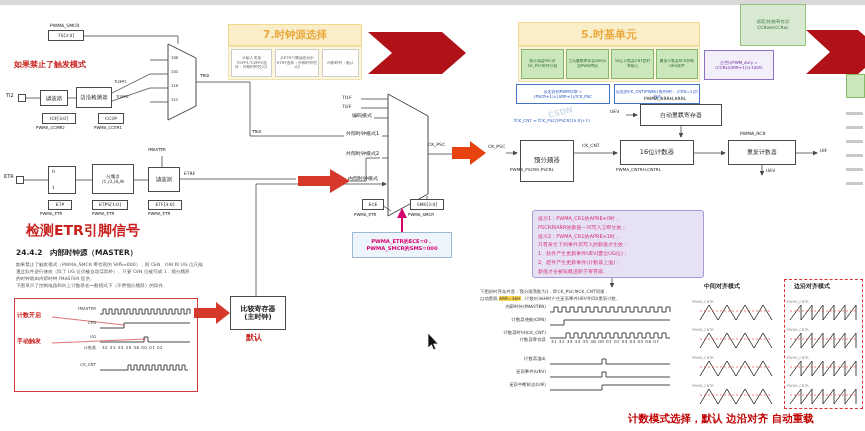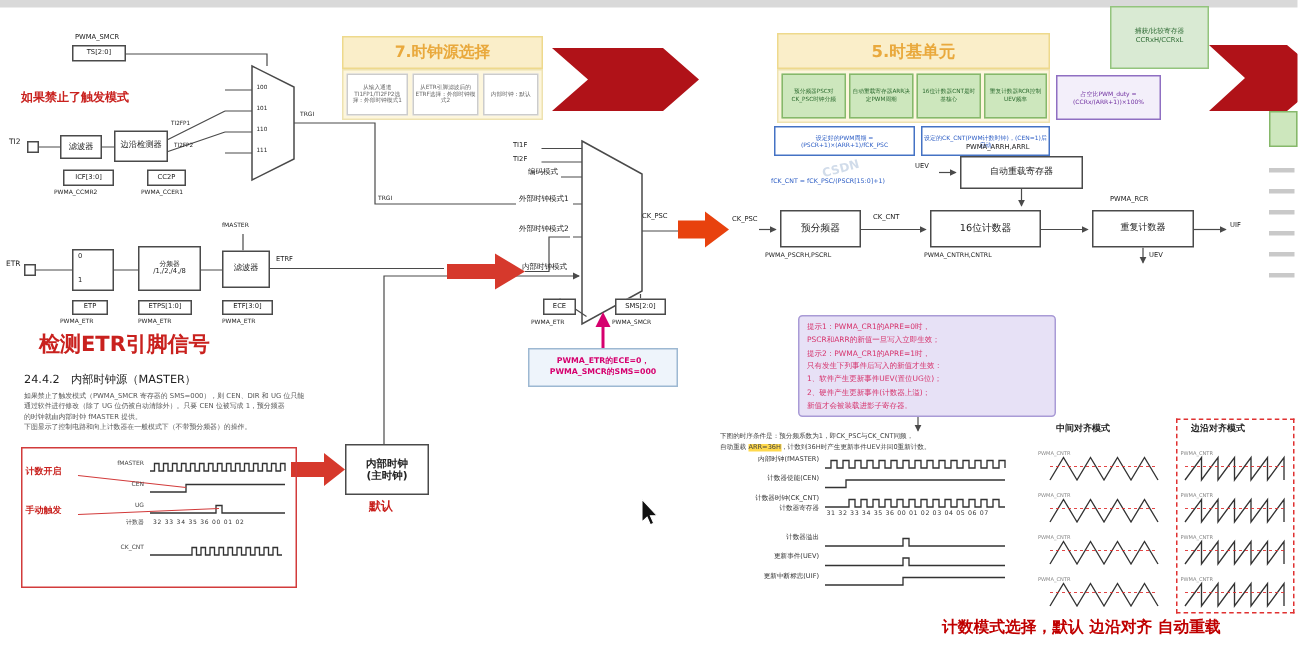--- a/index.html
+++ b/index.html
@@ -201,21 +201,21 @@
 <span class="lb" style="left:354px;top:213px;font-size:4px">PWMA_ETR</span>
 <div class="bx" style="left:410px;top:199px;width:34px;height:11px;font-size:4.5px">
     <span>SMS[2:0]</span>
   </div>
 <span class="lb" style="left:408px;top:213px;font-size:4px">PWMA_SMCR</span>
 <div class="note" style="left:352px;top:232px;width:100px;height:26px;background:#eef4fb;border:1px solid #9db8d2;font-size:5.2px;color:#d6006e;font-weight:700">
   <span>PWMA_ETR的ECE=0，</span>
   <span>PWMA_SMCR的SMS=000</span>
 </div>
 <div class="bx" style="left:230px;top:296px;width:56px;height:34px;font-size:7px;font-weight:700;border-width:1.2px">
-  <span>内部时钟</span>
+  <span>比较寄存器</span>
   <span>(主时钟)</span>
 </div>
 <span class="lb red" style="left:246px;top:333px;font-size:8px">默认</span>
 
 <div class="banner" style="left:518px;top:22px;width:182px;height:24px;font-size:11px">
     <span>5.时基单元</span>
   </div>
 <div class="subpanel" style="left:518px;top:46px;width:182px;height:36px"></div>
 <div class="note gcell" style="left:521px;top:49px;width:43px;height:30px;font-size:3.8px;white-space:normal">
     <span>预分频器PSC对CK_PSC时钟分频</span>
@@ -238,21 +238,21 @@
 </div>
 
 <div class="note" style="left:516px;top:84px;width:94px;height:20px;background:#fff;border:1px solid #4472c4;font-size:4px;color:#2b5cc4;white-space:normal">
     <span>设定好的PWM周期 = (PSCR+1)×(ARR+1)/fCK_PSC</span>
   </div>
 <div class="note" style="left:614px;top:84px;width:86px;height:20px;background:#fff;border:1px solid #4472c4;font-size:4px;color:#2b5cc4;white-space:normal">
     <span>设定的CK_CNT(PWM计数时钟)，(CEN=1)后启动</span>
   </div>
 
 <span class="lb" style="left:488px;top:144px;font-size:4.5px">CK_PSC</span>
-<div class="bx" style="left:520px;top:140px;width:54px;height:25px;font-size:6.5px">
+<div class="bx" style="left:520px;top:140px;width:54px;height:42px;font-size:6.5px">
     <span>预分频器</span>
   </div>
 <span class="lb" style="left:510px;top:168px;font-size:4.2px">PWMA_PSCRH,PSCRL</span>
 <span class="lb" style="left:582px;top:143px;font-size:4.5px">CK_CNT</span>
 <div class="bx" style="left:620px;top:140px;width:74px;height:25px;font-size:6.5px">
     <span>16位计数器</span>
   </div>
 <span class="lb" style="left:616px;top:168px;font-size:4.2px">PWMA_CNTRH,CNTRL</span>
 <div class="bx" style="left:728px;top:140px;width:68px;height:25px;font-size:6px">
     <span>重复计数器</span>
@@ -270,21 +270,21 @@
 <div class="abs" style="left:532px;top:210px;width:172px;height:68px;background:#e7e1f6;border:1px solid #a99bd6;border-radius:3px;padding:3px 5px;font-size:5px;line-height:1.75;color:#d6336c">
   <div>提示1：PWMA_CR1的APRE=0时，</div>
   <div>PSCR和ARR的新值一旦写入立即生效；</div>
   <div>提示2：PWMA_CR1的APRE=1时，</div>
   <div>只有发生下列事件后写入的新值才生效：</div>
   <div>1、软件产生更新事件UEV(置位UG位)；</div>
   <div>2、硬件产生更新事件(计数器上溢)；</div>
   <div>新值才会被装载进影子寄存器。</div>
 </div>
 
-<span class="lb" style="left:16px;top:249px;font-size:7.5px;font-weight:400">24.4.2　内部时钟源（MASTER）</span>
+<span class="lb" style="left:16px;top:249px;font-size:7.5px;font-weight:700">24.4.2　内部时钟源（MASTER）</span>
 <div class="abs" style="left:16px;top:261px;width:330px;font-size:4.6px;line-height:1.55;color:#555">
   <div>如果禁止了触发模式（PWMA_SMCR 寄存器的 SMS=000），则 CEN、DIR 和 UG 位只能</div>
   <div>通过软件进行修改（除了 UG 位仍被自动清除外）。只要 CEN 位被写成 1，预分频器</div>
   <div>的时钟就由内部时钟 fMASTER 提供。</div>
   <div>下图显示了控制电路和向上计数器在一般模式下（不带预分频器）的操作。</div>
 </div>
 <div class="abs" style="left:14px;top:298px;width:184px;height:94px;border:1.5px solid #d23b3b"></div>
 <span class="lb red" style="left:17px;top:312px;font-size:6px">计数开启</span>
 <span class="lb red" style="left:17px;top:338px;font-size:6px">手动触发</span>
 <span class="lb" style="left:56px;top:307px;width:40px;text-align:right;font-size:4px;color:#444">fMASTER</span>

